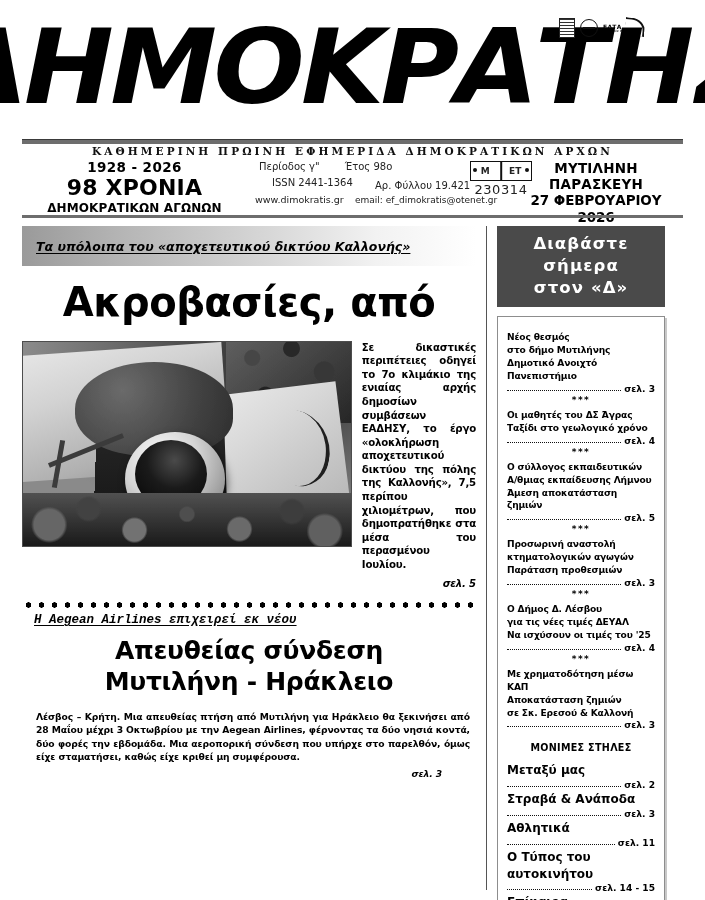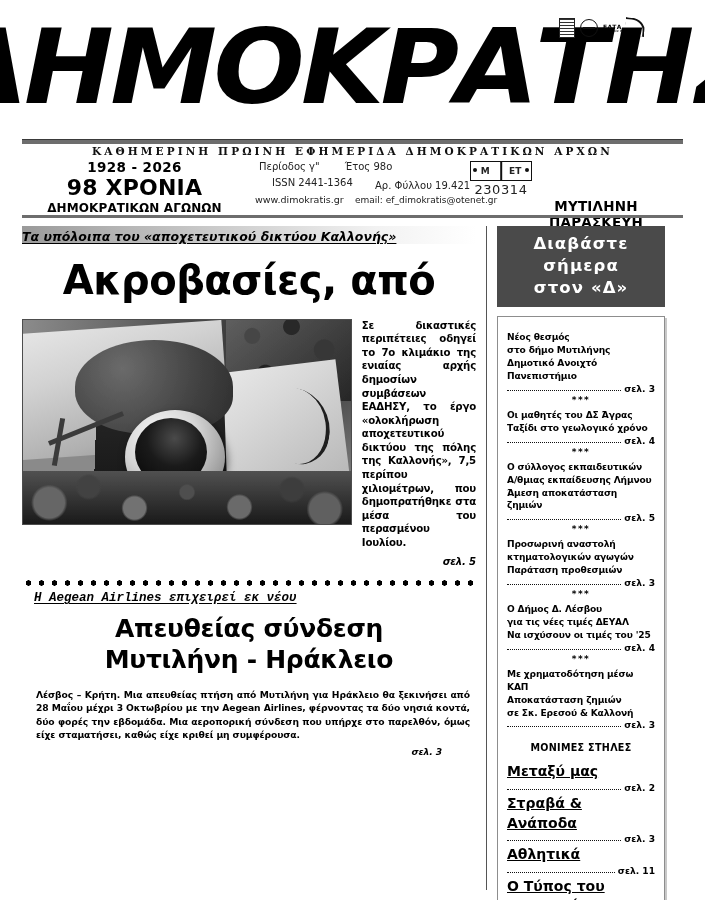--- a/index.html
+++ b/index.html
@@ -179,21 +179,21 @@
   .stamp .code {
     font-size: 13px; letter-spacing: .6px; margin-top: 1px;
   }
 
   .place {
     width: 160px;
     text-align: center;
     line-height: 1.2;
     padding-right: 2px;
   }
-  .place .l1 { font-size: 13.5px; font-weight: bold; letter-spacing: .2px; margin-top: 38px; }
+  .place .l1 { font-size: 13.5px; font-weight: bold; letter-spacing: .2px; }
   .place .l2 { font-size: 13.5px; font-weight: bold; letter-spacing: .2px; }
   .place .l3 { font-size: 13.5px; font-weight: bold; letter-spacing: -.1px; }
 
   .rule-bottom {
     position: absolute;
     left: 22px; right: 22px;
     top: 215px;
     height: 3px;
     background: #6d6d6d;
   }
@@ -213,23 +213,24 @@
   }
   .right-col {
     width: 178px;
     padding-left: 10px;
     position: relative;
   }
 
   
   .kicker {
     background: linear-gradient(to right, #9a9a9a 0%, #b5b5b5 22%, #d8d8d8 55%, #f2f2f2 78%, #ffffff 100%);
-    height: 18px;
+    height: 40px;
     display: flex;
-    align-items: flex-end;
+    align-items: center;
+    padding-left: 14px;
   }
   .kicker-text {
     font-family: "DejaVu Sans", "Liberation Sans", sans-serif;
     font-style: italic;
     font-weight: bold;
     font-size: 12.5px;
     text-decoration: underline;
     text-underline-offset: 2px;
     color: #000;
   }
@@ -460,21 +461,21 @@
   }
   .cols-title {
     text-align: center;
     font-weight: bold;
     font-size: 9.6px;
     letter-spacing: .3px;
     margin: 12px 0 9px;
   }
   .col-item { margin-bottom: 1px; }
   .col-item .l {
-    display: block; font-size: 14px; font-weight: bold; line-height: 1.4; text-decoration: underline;
+    display: block; font-size: 12px; font-weight: bold; line-height: 1.4;
   }
 </style>
 </head>
 <body>
 
 <div class="page">
 
   <div class="masthead">
 
     <div class="logos">

